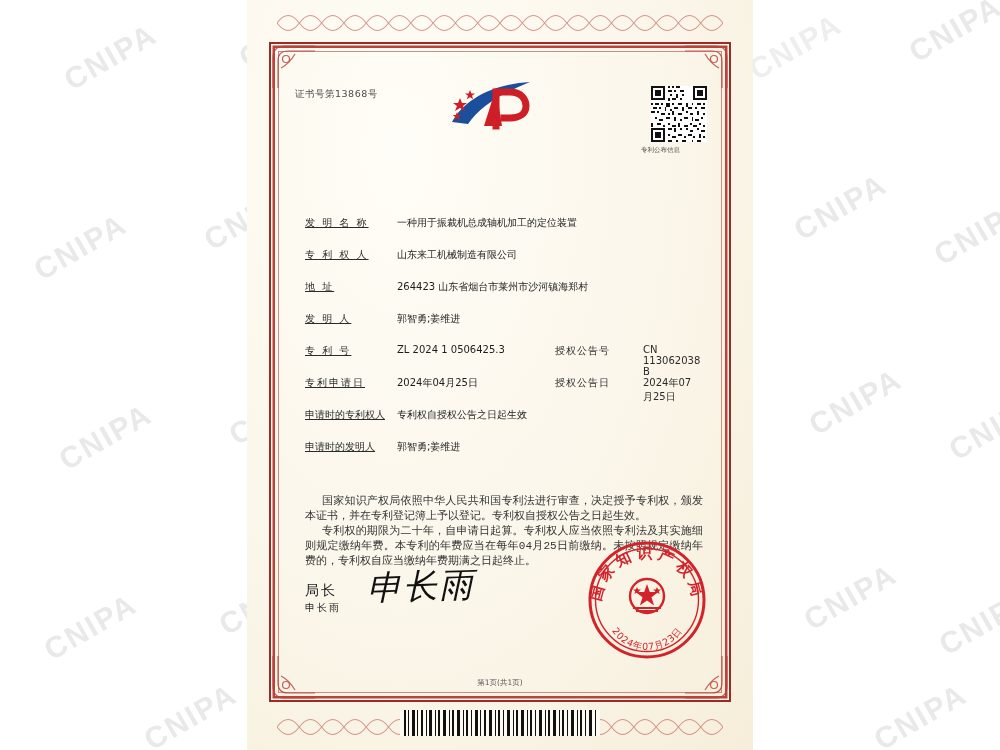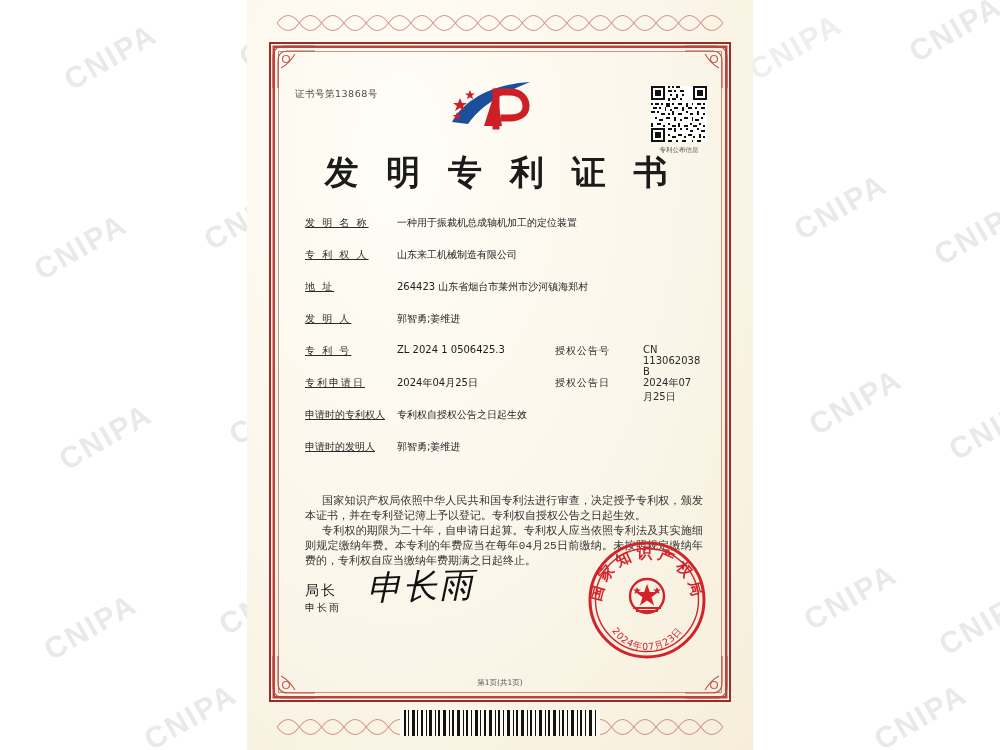--- a/index.html
+++ b/index.html
@@ -119,21 +119,20 @@
     right: 46px;
     top: 86px;
     width: 56px;
     height: 56px;
   }
   .qr-caption {
     position: absolute;
     right: 36px;
     top: 146px;
     width: 76px;
-    text-align: center;
     font-size: 6.5px;
     color: #555;
     font-family: "DejaVu Sans", sans-serif;
   }
 
   .title {
     position: absolute;
     left: 0;
     right: 0;
     top: 150px;
@@ -469,21 +468,20 @@
           <rect x="9" y="28" width="2" height="1"></rect>
             <rect x="13" y="28" width="1" height="1"></rect>
             <rect x="16" y="28" width="2" height="1"></rect>
             <rect x="21" y="28" width="1" height="1"></rect>
             <rect x="24" y="28" width="2" height="1"></rect>
         </g>
       </svg>
     </div>
     <div class="qr-caption">专利公布信息</div>
 
-    <div class="title">发 明 专 利 证 书</div>
 
     <div class="fields">
 
       <div class="frow">
         <div class="flabel">发 明 名 称</div>
         <div class="fvalue">一种用于振裁机总成轴机加工的定位装置</div>
       </div>
 
       <div class="frow">
         <div class="flabel">专 利 权 人</div>

